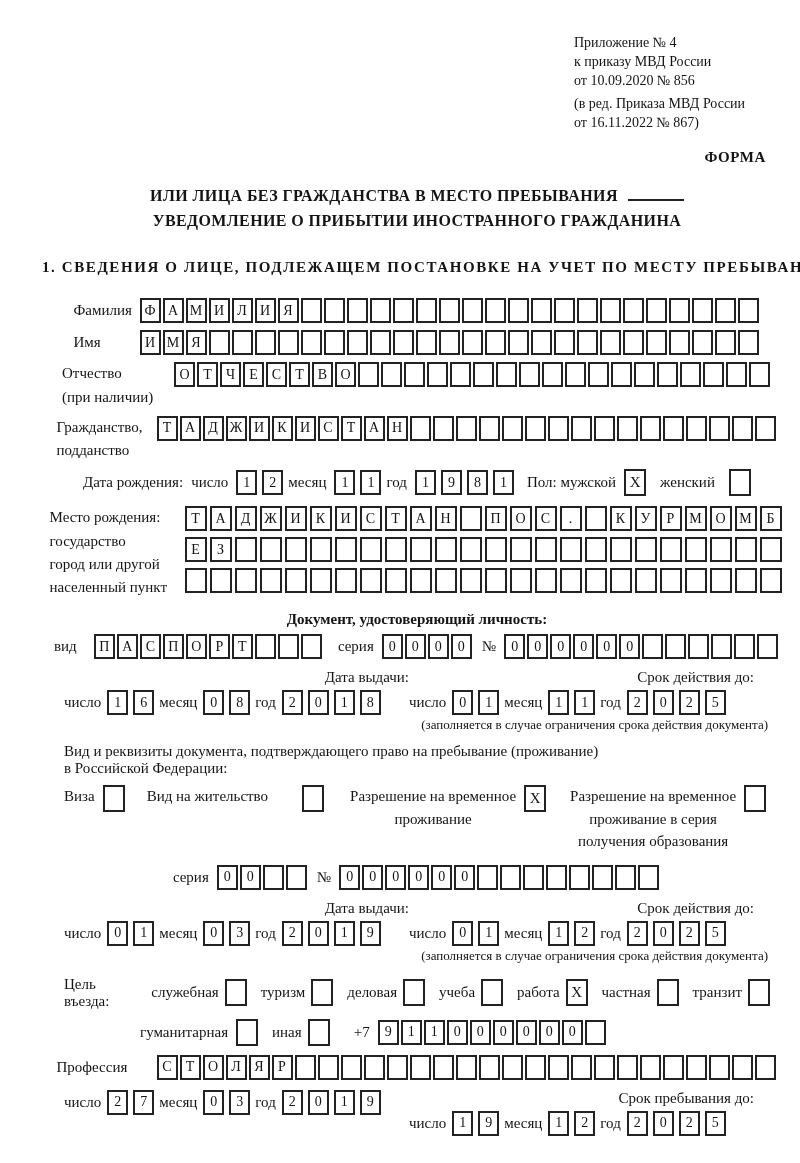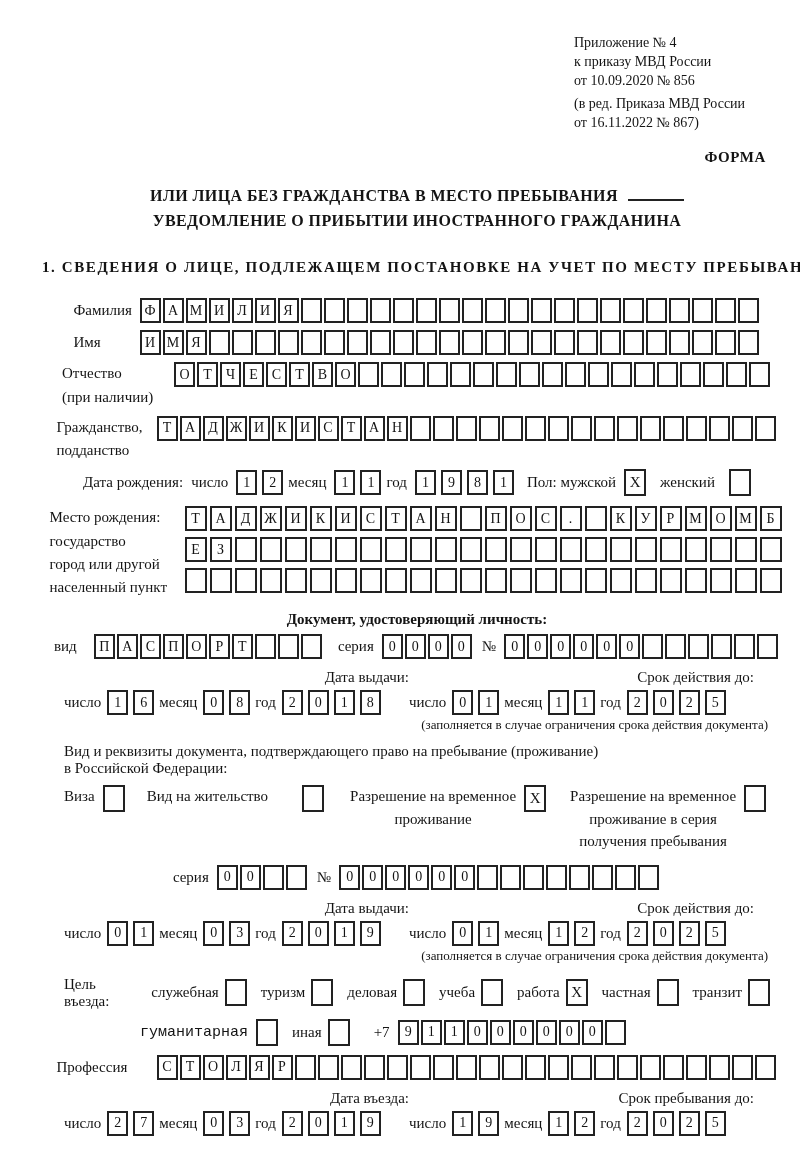--- a/index.html
+++ b/index.html
@@ -52,21 +52,21 @@
   
   .opts { display: flex; align-items: flex-start; margin-top: 8px; }
   .opt { display: flex; align-items: flex-start; }
   .opt .olbl { margin-right: 8px; line-height: 1.5; }
   .opt .center { text-align: center; }
   
   .purpose { display: flex; align-items: center; margin-top: 12px; }
   .purpose .plbl { margin: 0 6px 0 14px; }
   .purpose .plbl.first { margin-left: 8px; }
   .p2 { margin-top: 9px; }
-  .indent130 { margin-left: 76px; font-family: Liberation Mono, monospace; }
+  .indent130 { margin-left: 76px; }
   .phone-prefix { margin: 0 8px 0 24px; }
 </style>
 </head>
 <body>
 
 <div class="page">
 
   <div class="appendix">
     <div>Приложение № 4</div>
     <div>к приказу МВД России</div>
@@ -453,21 +453,21 @@
       <span class="olbl center">
         <div>Разрешение на временное</div>
         <div>проживание</div>
       </span>
       <span class="box">X</span>
     </div>
     <div class="opt" style="margin-left:24px">
       <span class="olbl center">
         <div>Разрешение на временное</div>
         <div>проживание в серия</div>
-        <div>получения пребывания</div>
+        <div>получения образования</div>
       </span>
       <span class="box"></span>
     </div>
   </div>
 
   <div class="row" style="margin-top:12px">
     <span>серия</span>
       <span class="sm-gap"></span>
     <span class="cells">
         <span class="cb">0</span>
@@ -611,21 +611,20 @@
         <span class="cb"></span>
         <span class="cb"></span>
         <span class="cb"></span>
         <span class="cb"></span>
         <span class="cb"></span>
       </div>
   </div>
 
   <div class="dates-row">
     <div class="date-block">
-      <div class="date-head">Дата въезда:</div>
       <div class="dg">
         <span class="dlbl">число</span>
         <span class="dcells">
             <span class="cb">2</span>
             <span class="cb">7</span>
           </span>
         <span class="dlbl">месяц</span>
         <span class="dcells">
             <span class="cb">0</span>
             <span class="cb">3</span>

